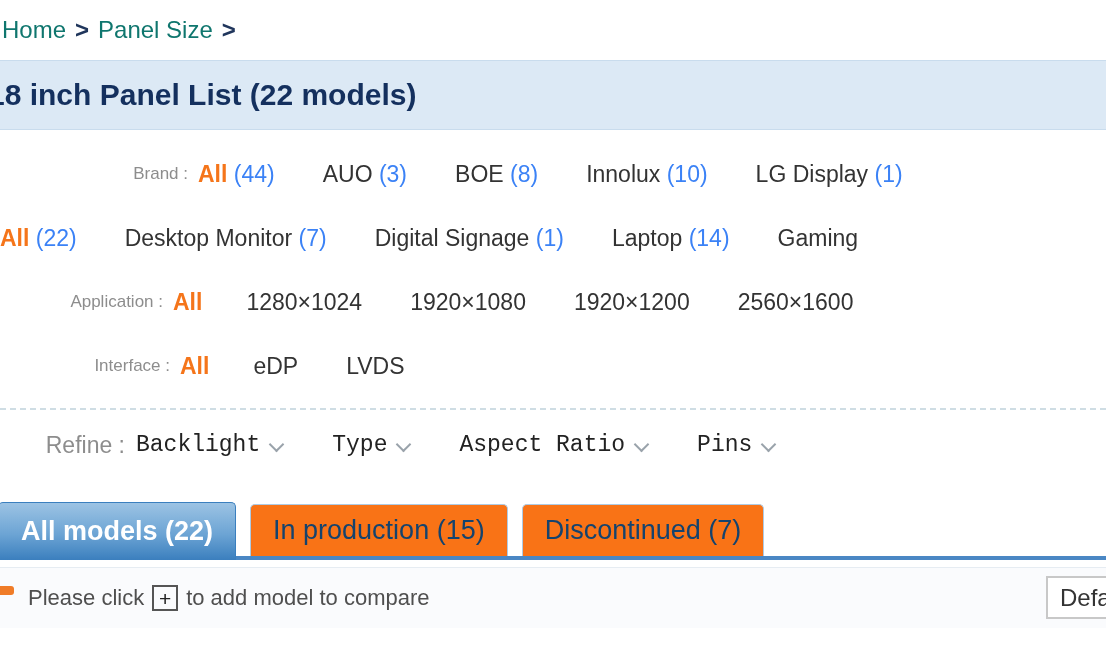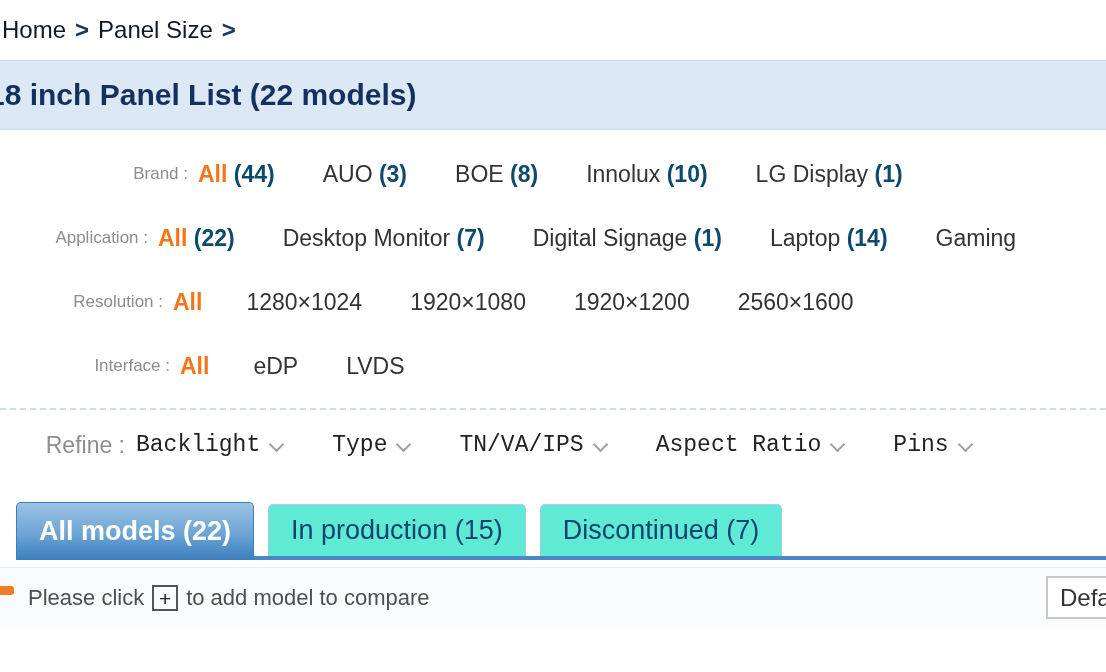--- a/index.html
+++ b/index.html
@@ -21,21 +21,21 @@
     height: 60px;
     display: flex;
     align-items: center;
     padding-left: 2px;
     font-size: 24px;
     color: #2f4f7f;
     background: #ffffff;
     white-space: nowrap;
   }
   .breadcrumb a {
-    color: #0f172a;
+    color: #0f766e;
     text-decoration: none;
   }
   .breadcrumb .sep {
     color: #20365c;
     font-weight: bold;
     margin: 0 9px;
   }
 
   
   .title-bar {
@@ -81,21 +81,21 @@
   .filter-label.w-int   { width: 170px; }
 
   .opt {
     font-size: 23px;
     color: #333333;
     margin-right: 48px;
     flex: 0 0 auto;
     cursor: pointer;
   }
   .opt.active { color: #f5751a; font-weight: bold; }
-  .opt .cnt { color: #0c4a6e; font-weight: bold; }
+  .opt .cnt { color: #3b82f6; font-weight: normal; }
 
   .opt.tight { margin-right: 44px; }
 
   
   .dashed {
     height: 0;
     border-top: 2px dashed #cfdde4;
     margin: 10px 0 0 0;
   }
 
@@ -142,23 +142,22 @@
     transform: rotate(45deg);
   }
 
   
   .tabstrip {
     position: relative;
     height: 72px;
     margin-top: 8px;
     display: flex;
     align-items: flex-end;
-    padding-left: 0;
+    padding-left: 12px;
     box-sizing: border-box;
-    margin-left: 30px;
   }
   .tabstrip::after {
     content: "";
     position: absolute;
     left: 0; right: 0; bottom: 0;
     height: 4px;
     background: #4a87c4;
   }
   .tab {
     position: relative;
@@ -167,21 +166,21 @@
     box-sizing: border-box;
     display: flex;
     align-items: center;
     justify-content: center;
     padding: 0 22px;
     font-size: 27px;
     border-radius: 5px 5px 0 0;
     cursor: pointer;
   }
   .tab.inactive {
-    background: #5eead4;
+    background: #f97316;
     color: #14436e;
     border: 1px solid #aecbe4;
     border-bottom: none;
     margin-left: 14px;
     margin-bottom: 4px;
   }
   .tab.active {
     background: linear-gradient(to bottom, #9cc3e4 0%, #6ca4d4 55%, #3b7fbe 100%);
     color: #ffffff;
     font-weight: bold;
@@ -290,21 +289,20 @@
       <span>Innolux</span>
       <span class="cnt">(10)</span>
     </div>
     <div class="opt">
       <span>LG Display</span>
       <span class="cnt">(1)</span>
     </div>
   </div>
 
   <div class="filter-row">
-    <div class="filter-label w-app">Application :</div>
     <div class="opt active">
       <span>All</span>
       <span class="cnt">(22)</span>
     </div>
     <div class="opt">
       <span>Desktop Monitor</span>
       <span class="cnt">(7)</span>
     </div>
     <div class="opt">
       <span>Digital Signage</span>
@@ -313,21 +311,21 @@
     <div class="opt">
       <span>Laptop</span>
       <span class="cnt">(14)</span>
     </div>
     <div class="opt">
       <span>Gaming</span>
     </div>
   </div>
 
   <div class="filter-row">
-    <div class="filter-label w-res">Resolution :</div>
+    <div class="filter-label w-res">Application :</div>
     <div class="opt active tight">
       <span>All</span>
     </div>
     <div class="opt">
       <span>1280×1024</span>
     </div>
     <div class="opt">
       <span>1920×1080</span>
     </div>
     <div class="opt">
@@ -354,24 +352,20 @@
   <div class="dashed"></div>
 
   <div class="refine-row">
     <div class="refine-label">Refine :</div>
     <div class="refine-item">
       <span>Backlight</span>
       <span class="chev"></span>
     </div>
     <div class="refine-item">
       <span>Type</span>
-      <span class="chev"></span>
-    </div>
-    <div class="refine-item">
-      <span>TN/VA/IPS</span>
       <span class="chev"></span>
     </div>
     <div class="refine-item">
       <span>Aspect Ratio</span>
       <span class="chev"></span>
     </div>
     <div class="refine-item">
       <span>Pins</span>
       <span class="chev"></span>
     </div>

